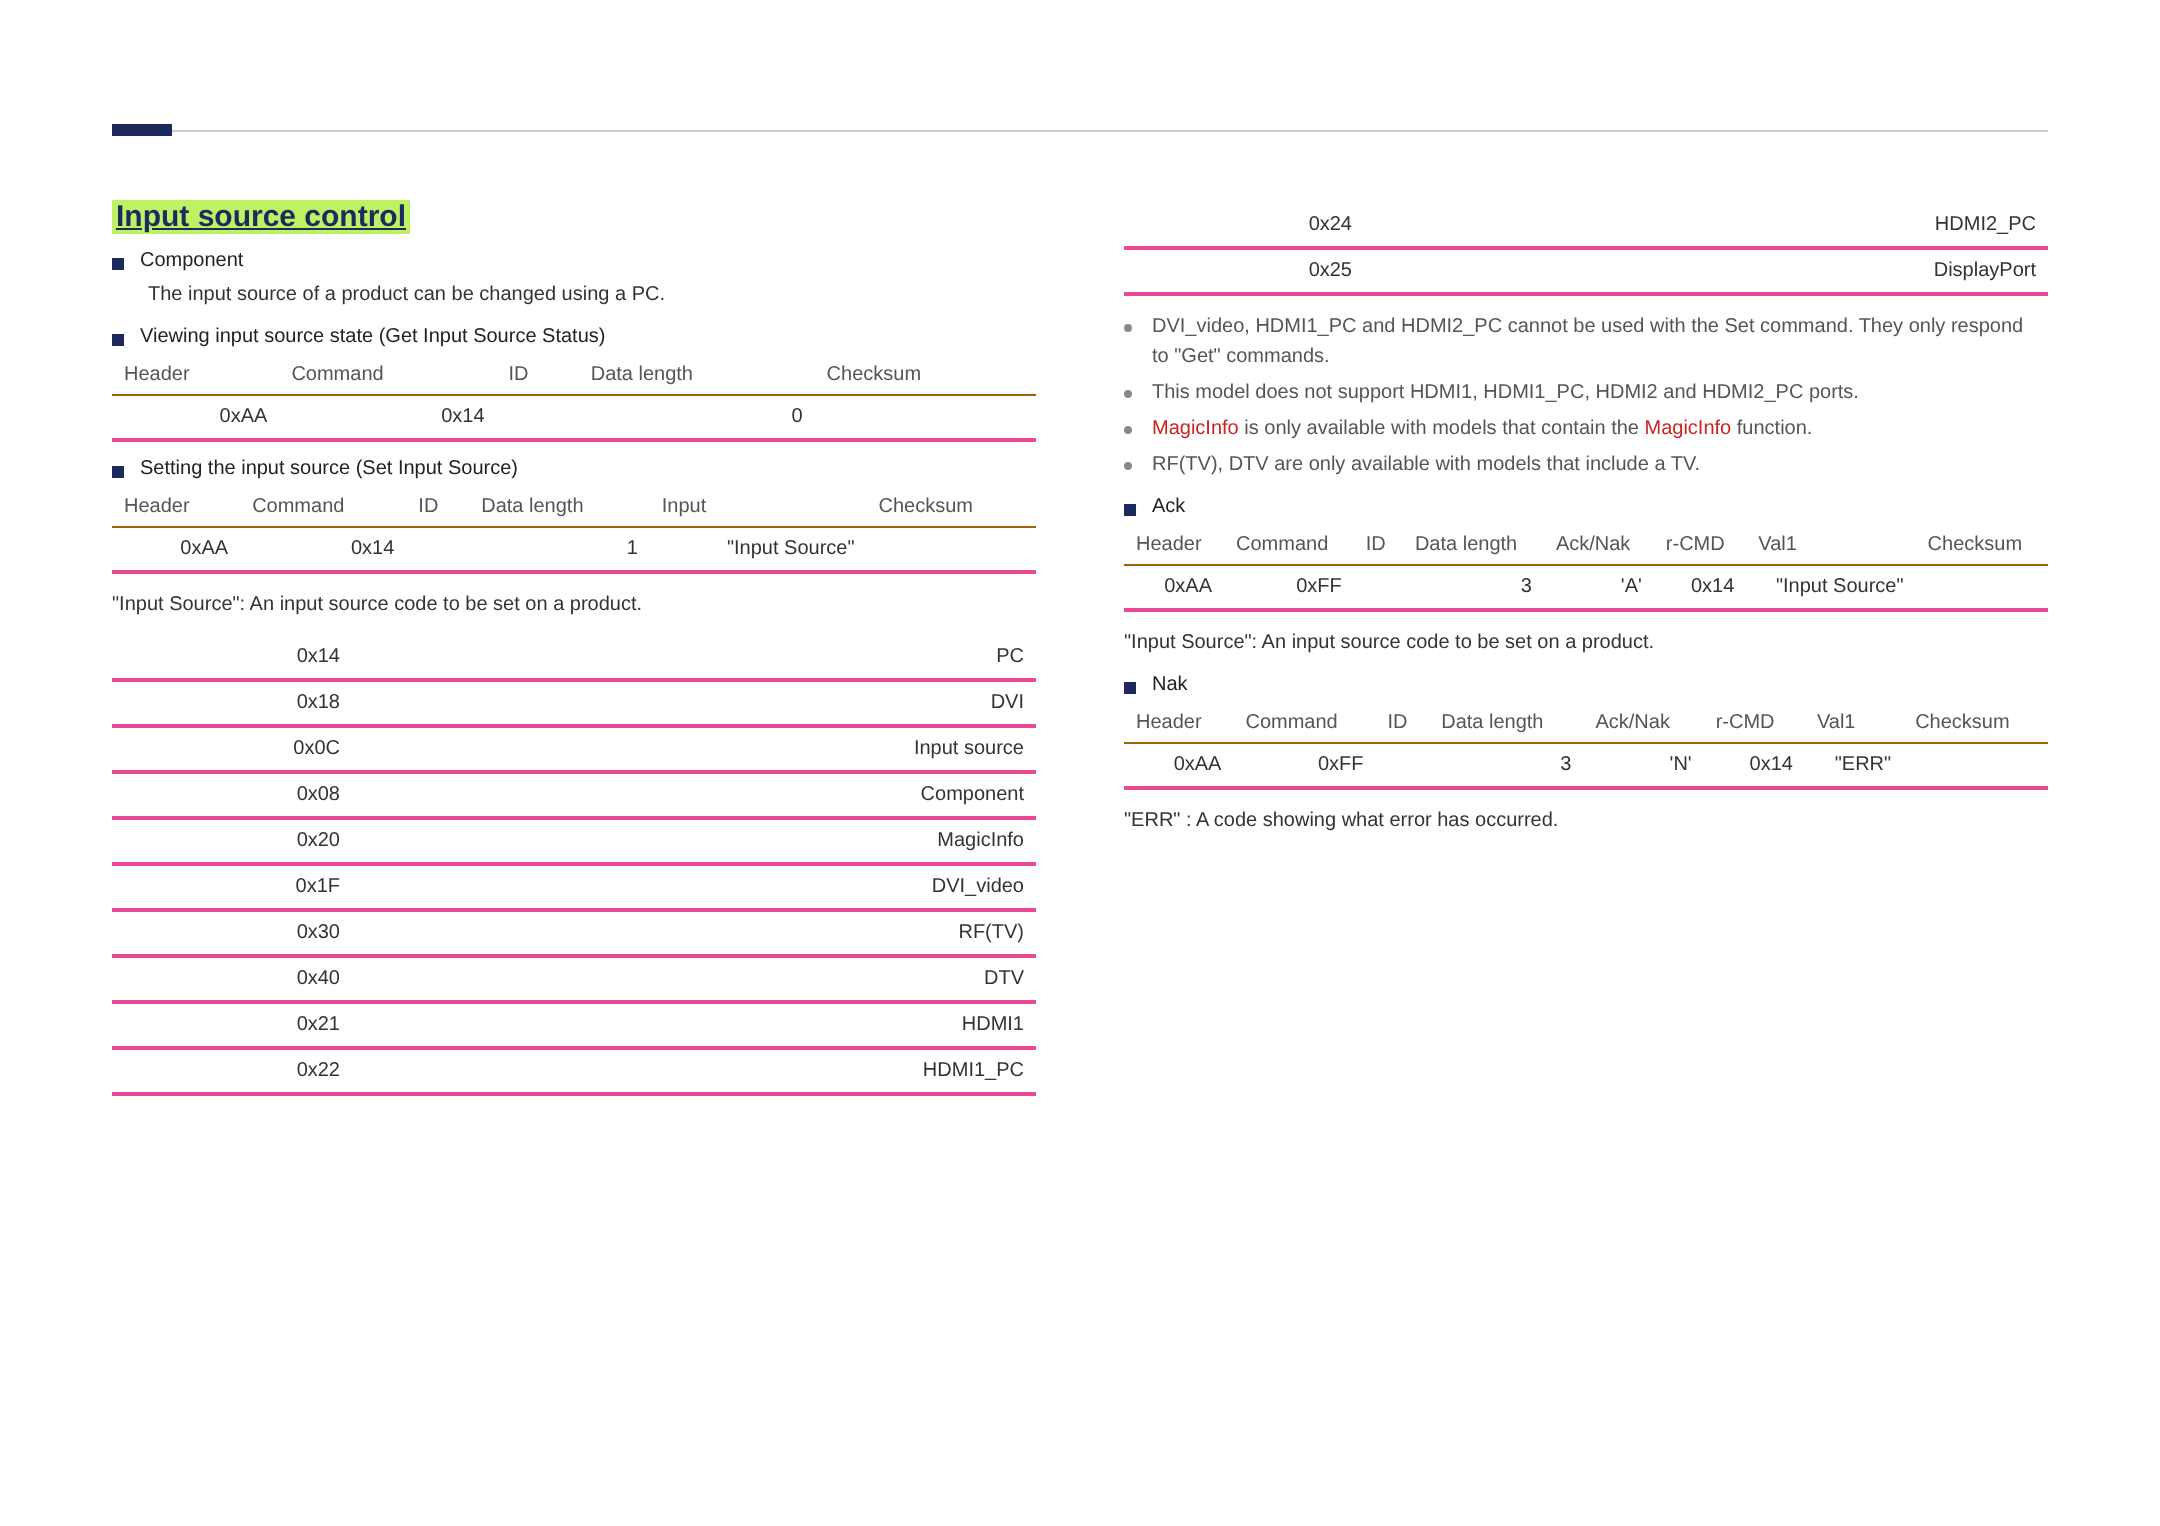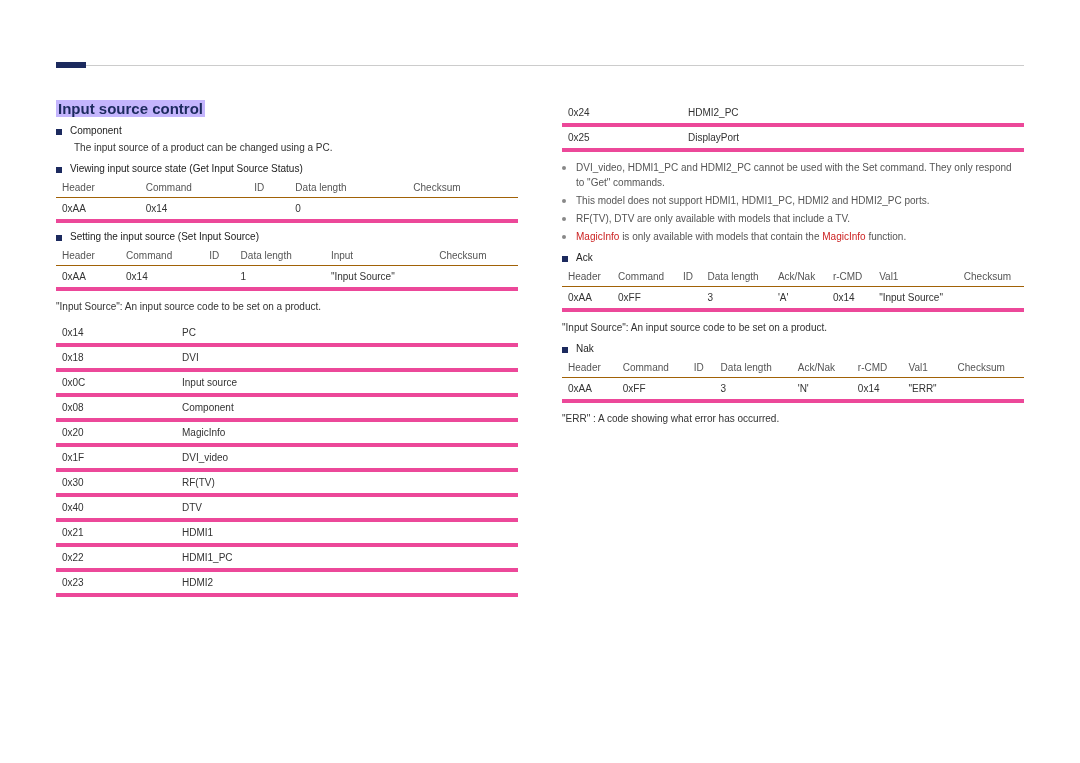--- a/index.html
+++ b/index.html
@@ -38,21 +38,21 @@
     gap: 44px;
     margin-top: 60px;
   }
   .col { flex: 1; min-width: 0; }
   .section-title {
     font-size: 15px;
     font-weight: bold;
     color: #1c2a5e;
     margin: 0 0 8px 0;
   }
-  .hl { background: #c4b5fd; padding: 0 2px; }
+  .hl { background: #bef264; padding: 0 2px; text-decoration: underline; }
   .row-label { display: flex; align-items: flex-start; margin: 4px 0; }
   .bullet-sq {
     width: 6px; height: 6px; background: #1c2a5e; margin: 4px 8px 0 0; flex: none;
   }
   .lbl { color: #222; }
   .body-txt { margin: 2px 0 8px 18px; color: #333; line-height: 1.5; }
   table.t {
     width: 100%;
     border-collapse: collapse;
     font-size: 10px;
@@ -60,22 +60,23 @@
   }
   table.t th {
     text-align: left;
     font-weight: normal;
     color: #555;
     padding: 4px 6px;
     border-bottom: 1px solid #a16207;
   }
   table.t td {
     padding: 5px 6px;
-    border-bottom: 4px solid #ec4899;
+    border-bottom: 2px solid #ec4899;
     color: #333;
+    text-align: right;
   }
   .codes td:first-child { width: 120px; }
   .note-list { margin: 4px 12px 8px 0; padding: 0; list-style: none; }
   .note-list li { position: relative; padding-left: 14px; margin: 3px 0; color: #555; line-height: 1.5; }
   .note-list li::before {
     content: ""; position: absolute; left: 0; top: 6px; width: 4px; height: 4px; background: #888; border-radius: 50%;
   }
   .red { color: #c22; }
 </style>
 </head>
@@ -189,24 +190,20 @@
               <td>DTV</td>
             </tr>
             <tr>
               <td>0x21</td>
               <td>HDMI1</td>
             </tr>
             <tr>
               <td>0x22</td>
               <td>HDMI1_PC</td>
             </tr>
-            <tr>
-              <td>0x23</td>
-              <td>HDMI2</td>
-            </tr>
           </tbody>
       </table>
     </div>
 
     <div class="col">
       <table class="t codes">
         <tbody id="codes-right">
             <tr>
               <td>0x24</td>
               <td>HDMI2_PC</td>
@@ -214,22 +211,22 @@
             <tr>
               <td>0x25</td>
               <td>DisplayPort</td>
             </tr>
           </tbody>
       </table>
 
       <ul class="note-list" id="notes">
           <li>DVI_video, HDMI1_PC and HDMI2_PC cannot be used with the Set command. They only respond to "Get" commands.</li>
           <li>This model does not support HDMI1, HDMI1_PC, HDMI2 and HDMI2_PC ports.</li>
+          <li><span class="red">MagicInfo</span> is only available with models that contain the <span class="red">MagicInfo</span> function.</li>
           <li>RF(TV), DTV are only available with models that include a TV.</li>
-          <li><span class="red">MagicInfo</span> is only available with models that contain the <span class="red">MagicInfo</span> function.</li>
         </ul>
 
       <div class="row-label">
         <span class="bullet-sq"></span>
         <span class="lbl">Ack</span>
       </div>
 
       <table class="t">
         <thead>
             <tr>

